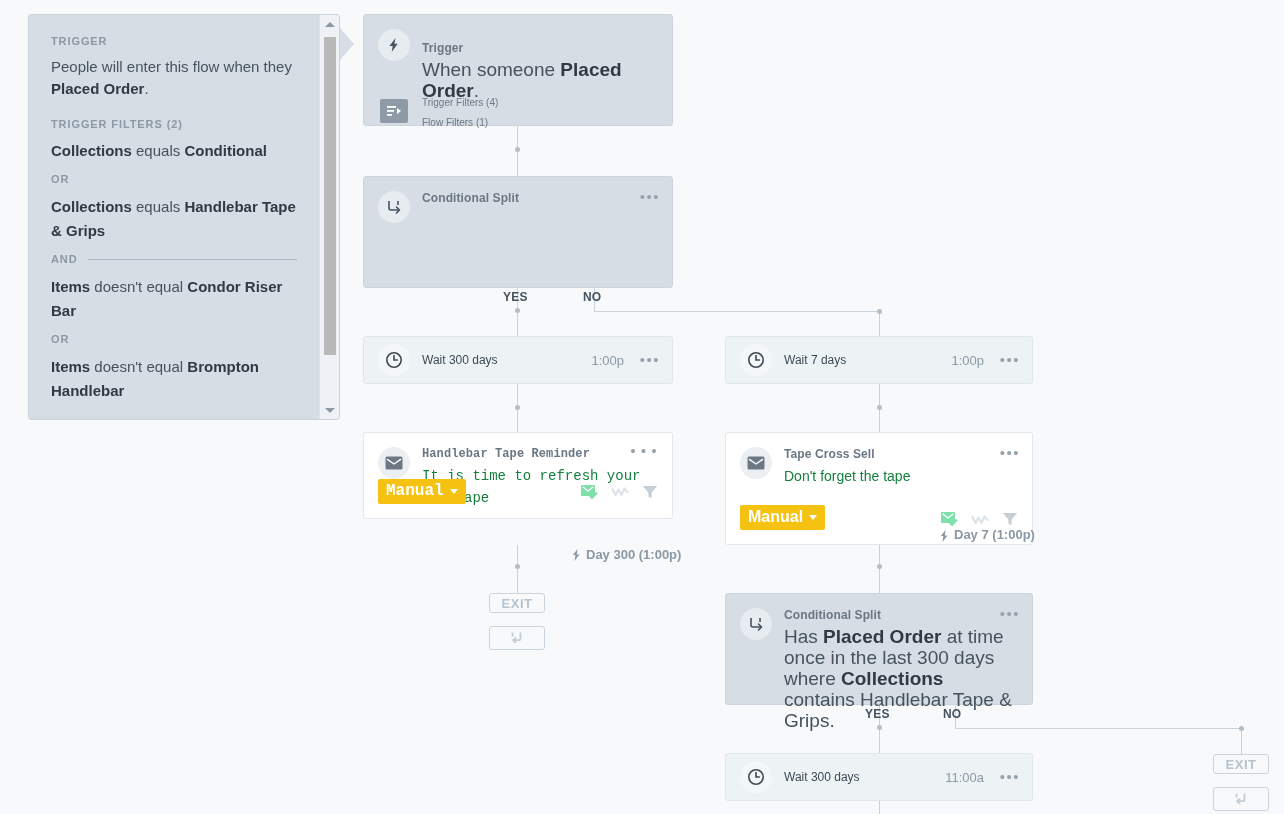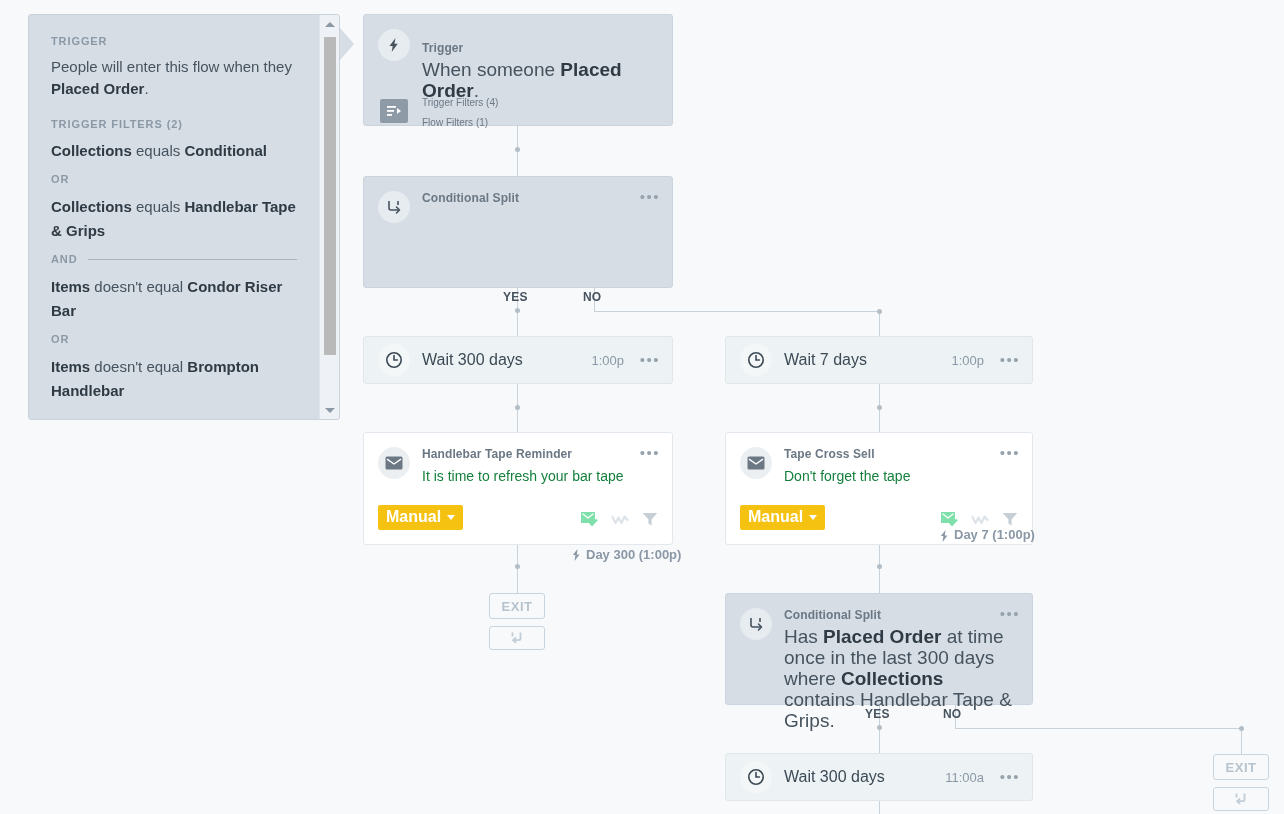--- a/index.html
+++ b/index.html
@@ -134,21 +134,21 @@
     position: absolute; left: 58px; top: 78px;
     font-size: 10px; color: #6b7884; line-height: 20px;
   }
 
   
   .cond-text { position: absolute; left: 58px; top: 32px; right: 14px; }
 
   
   .wait-label {
     position: absolute; left: 58px; top: 50%; transform: translateY(-50%);
-    font-size: 16px; color: #3c4a55;
+    font-size: 12px; color: #3c4a55;
   }
   .wait-time {
     position: absolute; right: 48px; top: 50%; transform: translateY(-50%);
     font-size: 13px; color: #8b98a5;
   }
   .wait-dots {
     position: absolute; right: 12px; top: 50%; transform: translateY(-50%);
     font-size: 15px; color: #97a3ad; letter-spacing: 1.5px; line-height: 10px;
   }
   .card-wait .round-icon { top: 50%; transform: translateY(-50%); background: #f4f7f8; }
@@ -169,21 +169,21 @@
     position: absolute; right: 14px; bottom: 13px;
     display: flex; align-items: center; gap: 13px;
   }
   .day-stamp {
     position: absolute; font-size: 13px; font-weight: bold; color: #8b98a5;
     display: flex; align-items: center; gap: 5px;
   }
 
   
   .exit-btn {
-    position: absolute; width: 56px; height: 26px;
+    position: absolute; width: 56px; height: 20px;
     border: 1px solid #c9d5de; border-radius: 3px; background: #f7f9fb;
     display: flex; align-items: center; justify-content: center;
     font-size: 13px; font-weight: bold; color: #b7c3cd; letter-spacing: .5px;
   }
   .addstep-btn {
     position: absolute; width: 56px; height: 24px;
     border: 1px solid #c9d5de; border-radius: 3px; background: #f7f9fb;
     display: flex; align-items: center; justify-content: center;
   }
 </style>
@@ -336,21 +336,21 @@
       <svg width="20" height="20" viewBox="0 0 20 20" fill="none" stroke="#3c4a55" stroke-width="1.6">
         <circle cx="10" cy="10" r="7.2"></circle>
           <path d="M10 5.6 V10 h3.4" stroke-linecap="round"></path>
       </svg>
     </div>
     <div class="wait-label">Wait 7 days</div>
     <div class="wait-time">1:00p</div>
     <div class="wait-dots">•••</div>
   </div>
 
-  <div class="card card-white" style="left:363px; top:432px; width:310px; height:113px;">
+  <div class="card card-white" style="left:363px; top:432px; width:310px; height:87px;font-family:Liberation Mono, monospace;">
     <div class="round-icon">
       <svg width="18" height="14" viewBox="0 0 18 14">
         <rect x="0.5" y="0.5" width="17" height="13" rx="1.5" fill="#6b7884"></rect>
         <path d="M2 3.2 L9 8 L16 3.2" fill="none" stroke="#fff" stroke-width="1.4"></path>
       </svg>
     </div>
     <div class="card-kicker" style="position:absolute; left:58px; top:14px;">Handlebar Tape Reminder</div>
     <div class="card-title-lg" style="position:absolute; left:58px; top:32px; right:14px;">It is time to refresh your bar tape</div>
     <div class="dots">•••</div>
     <div class="badge">

